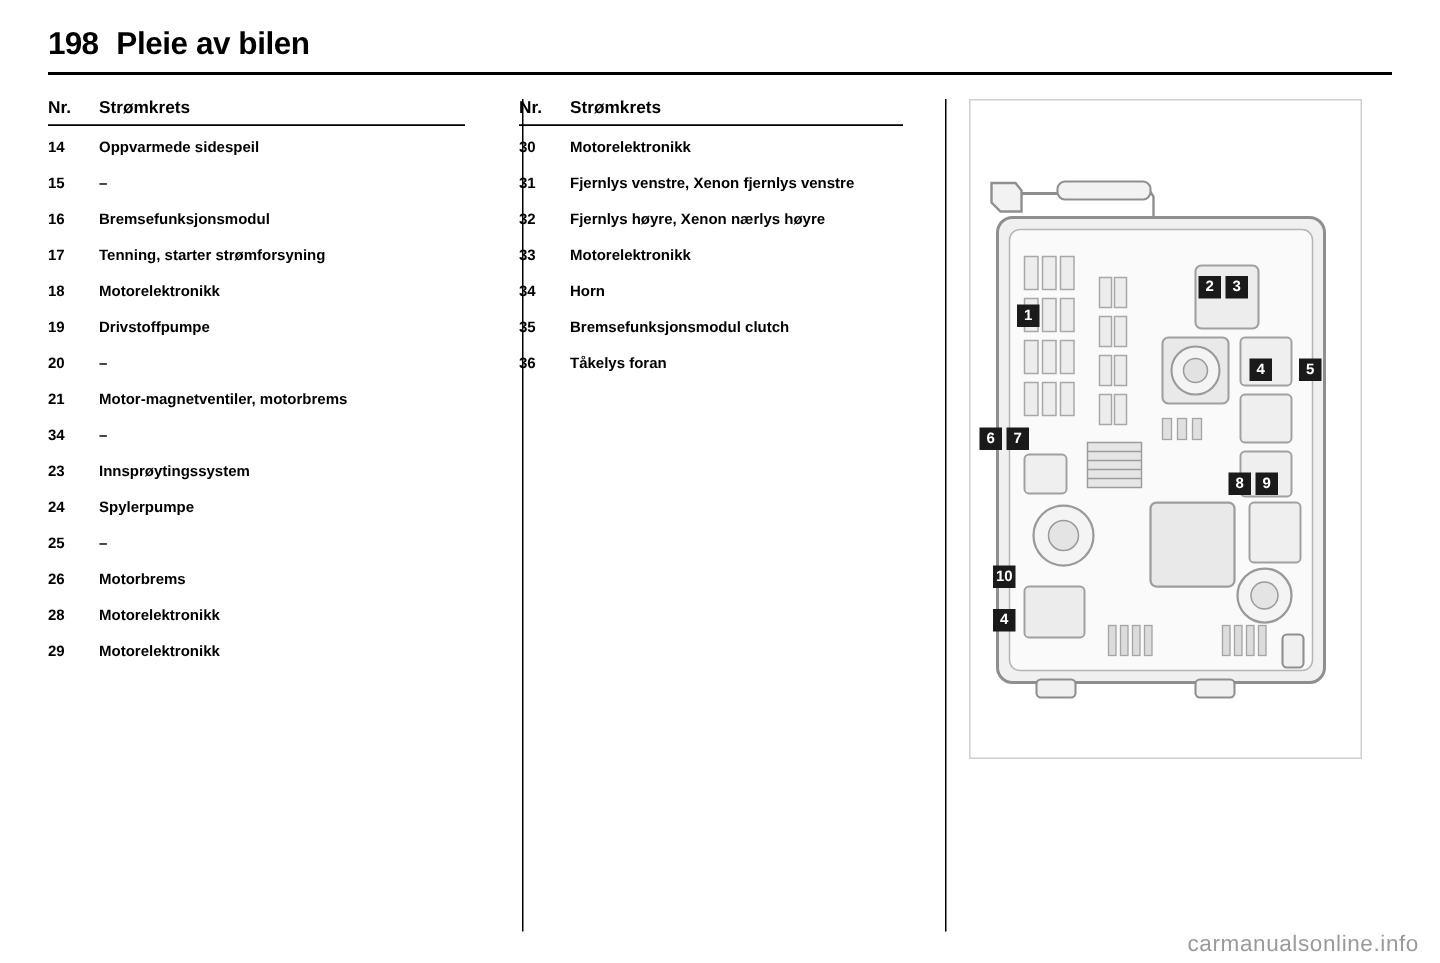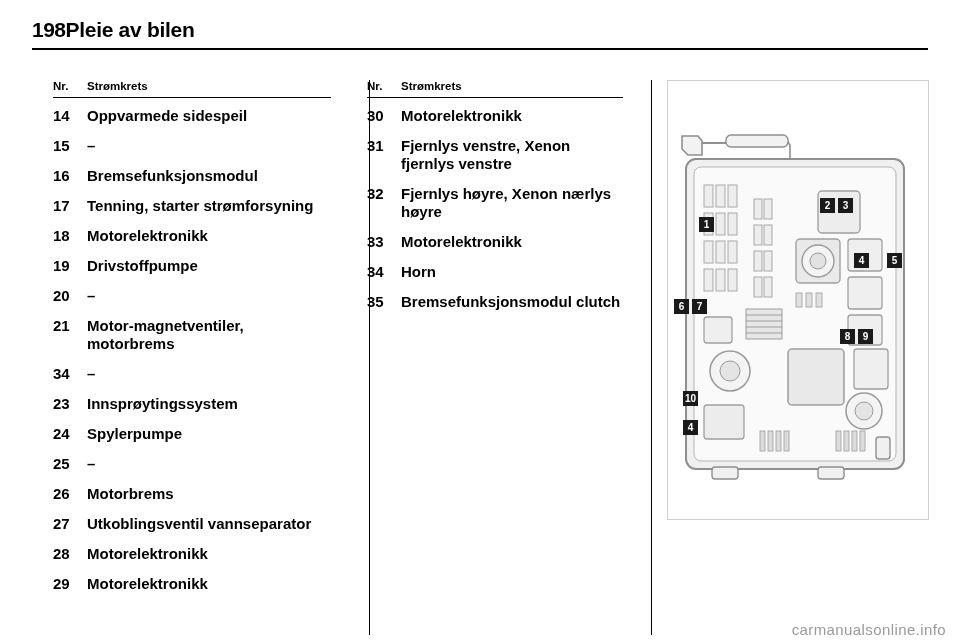--- a/index.html
+++ b/index.html
@@ -15,44 +15,43 @@
     background: #ffffff;
     overflow: hidden;
   }
   
   .header {
     position: absolute;
     left: 32px; top: 18px;
     width: 896px;
     display: flex;
     align-items: flex-start;
-    gap: 0;
+    gap: 12px;
     border-bottom: 2px solid #000;
     padding-bottom: 6px;
   }
   .header .pagenum {
     font-size: 21px;
     font-weight: bold;
     letter-spacing: -0.5px;
     color: #000;
   }
   .header .title {
     font-size: 21px;
     font-weight: bold;
     letter-spacing: -0.3px;
     color: #000;
   }
   
   .columns {
     position: absolute;
-    left: 32px; top: 80px;
+    left: 32px; top: 66px;
     width: 896px;
     height: 555px;
     display: flex;
-    margin-left: 21px;
   }
   .col {
     position: relative;
     padding-right: 14px;
   }
   .col-1 { width: 292px; }
   .col-2 { width: 292px; padding-left: 22px; }
   .col-3 { width: 312px; padding-left: 30px; }
   .rule-v {
     position: absolute;
@@ -76,21 +75,21 @@
     padding: 0 0 5px 0;
     color: #000;
   }
   table.fuse thead tr {
     border-bottom: 1.5px solid #000;
   }
   table.fuse th.no { width: 34px; }
   table.fuse td {
     vertical-align: top;
     padding: 6px 0 6px 0;
-    font-size: 15px;
+    font-size: 10px;
     font-weight: bold;
     color: #000;
     line-height: 1.2;
   }
   table.fuse td.no {
     width: 34px;
     font-weight: bold;
   }
   table.fuse tbody tr:first-child td { padding-top: 9px; }
 
@@ -202,24 +201,20 @@
             </tr>
           <tr>
               <td class="no">25</td>
               <td>–</td>
             </tr>
           <tr>
               <td class="no">26</td>
               <td>Motorbrems</td>
             </tr>
           <tr>
-              <td class="no">27</td>
-              <td>Utkoblingsventil vannseparator</td>
-            </tr>
-          <tr>
               <td class="no">28</td>
               <td>Motorelektronikk</td>
             </tr>
           <tr>
               <td class="no">29</td>
               <td>Motorelektronikk</td>
             </tr>
         </tbody>
       </table>
     </div>
@@ -249,20 +244,24 @@
               <td class="no">33</td>
               <td>Motorelektronikk</td>
             </tr>
           <tr>
               <td class="no">34</td>
               <td>Horn</td>
             </tr>
           <tr>
               <td class="no">35</td>
               <td>Bremsefunksjonsmodul clutch</td>
+            </tr>
+          <tr>
+              <td class="no">36</td>
+              <td>Tåkelys foran</td>
             </tr>
         </tbody>
       </table>
     </div>
 
     <div class="col col-3">
       <div class="diagram-wrap">
         <svg class="diagram-svg" width="262" height="440" viewBox="0 0 262 440">
 
           <rect x="18" y="78" width="218" height="310" rx="10" ry="10" fill="#f0f0f0" stroke="#8f8f8f" stroke-width="2"></rect>

